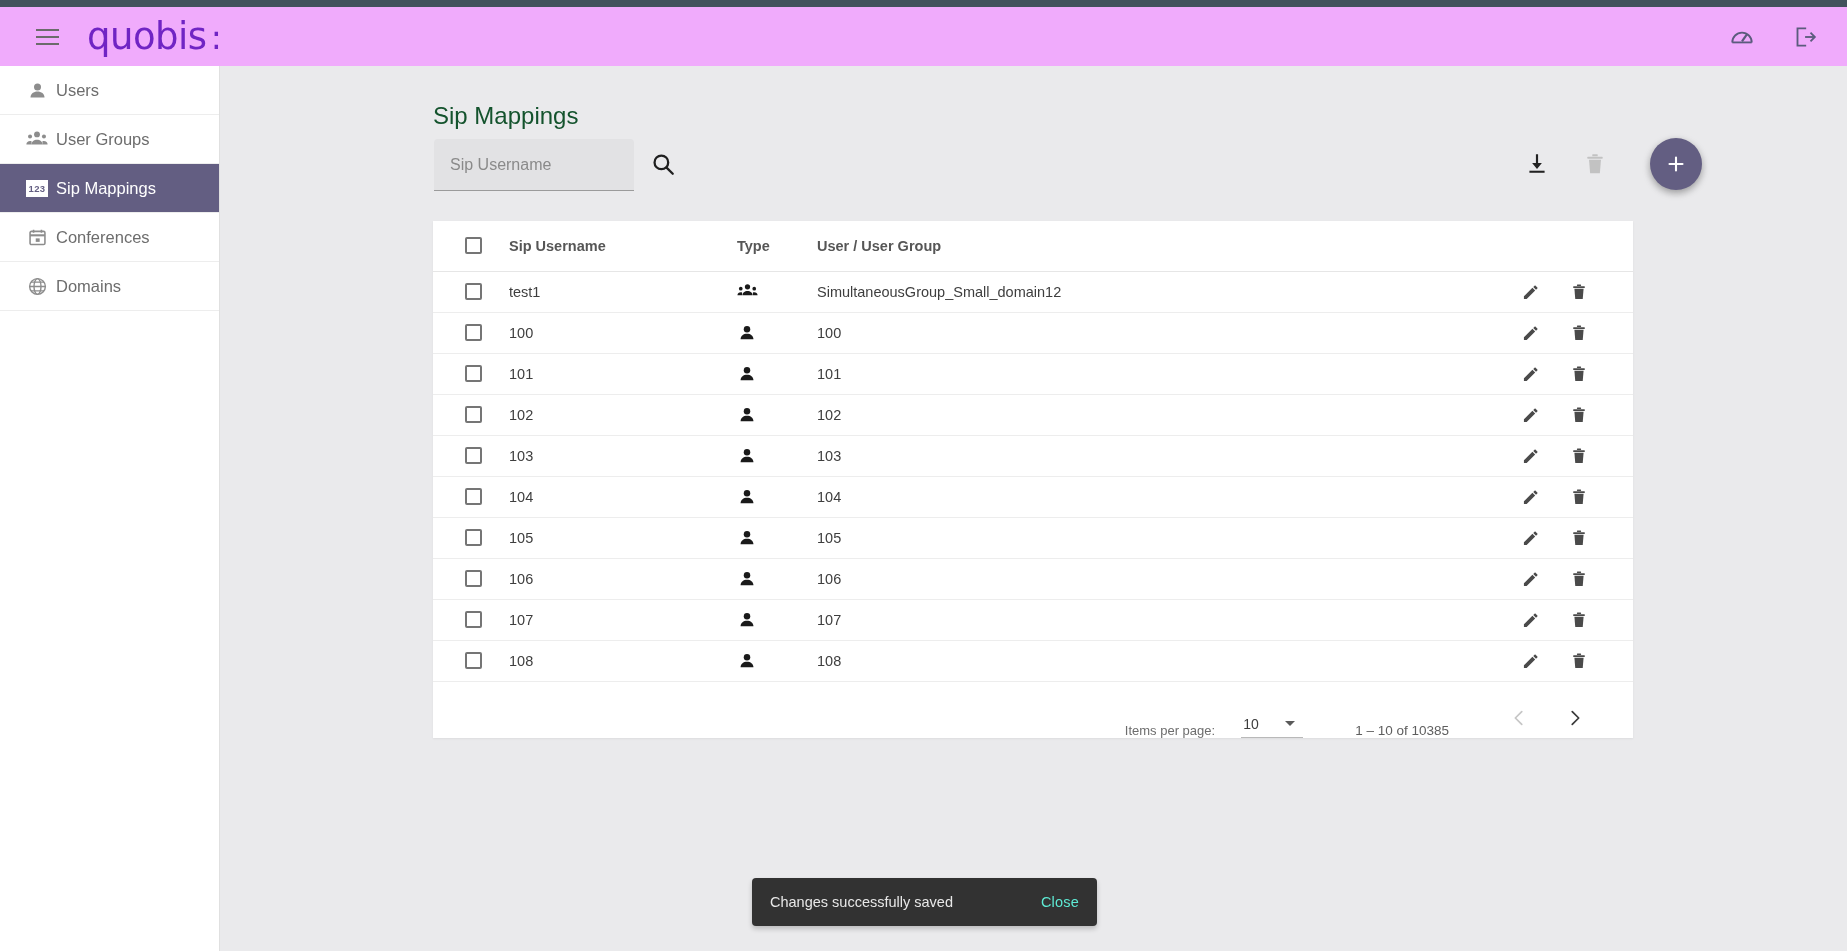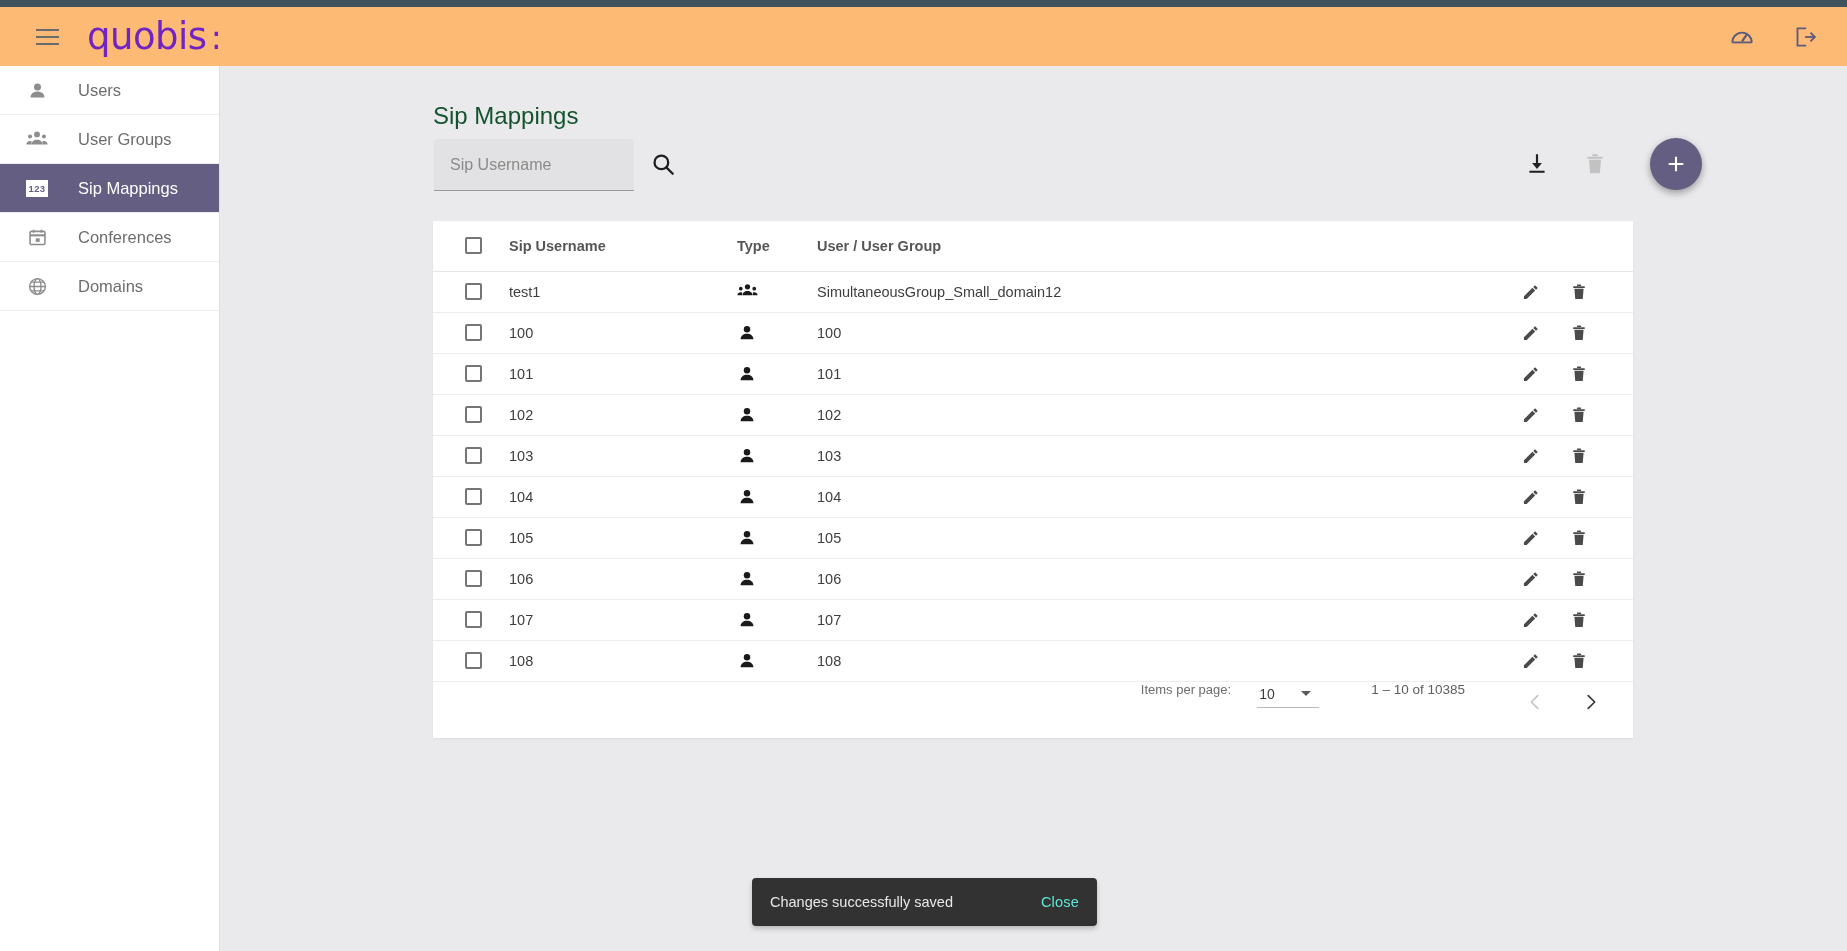--- a/index.html
+++ b/index.html
@@ -13,21 +13,21 @@
 
   
   .slate-strip {
     position: absolute; top: 0; left: 0; width: 1847px; height: 7px;
     background: #42525c;
   }
 
   
   .header {
     position: absolute; top: 7px; left: 0; width: 1847px; height: 59px;
-    background: #fdba74;
+    background: #f0abfc;
     display: flex; align-items: center;
   }
   .menu-btn {
     margin-left: 32px; width: 30px; height: 30px;
     display: flex; flex-direction: column; justify-content: center;
     align-items: center; gap: 5px; cursor: pointer;
   }
   .menu-btn span { display: block; width: 23px; height: 2px; background: #6b6b6b; }
   .brand {
     margin-left: 25px;
@@ -42,21 +42,21 @@
   .hicon { width: 26px; height: 26px; cursor: pointer; color: #5b5b7d; }
 
   
   .sidebar {
     position: absolute; top: 66px; left: 0; width: 220px; height: 885px;
     background: #ffffff;
     border-right: 1px solid #e0e0e0;
   }
   .nav-item {
     height: 49px; display: flex; align-items: center;
-    padding-left: 26px; gap: 30px;
+    padding-left: 26px; gap: 8px;
     border-bottom: 1px solid #ededed;
     cursor: pointer; color: #6d6d6d; font-size: 16.5px;
   }
   .nav-item.active { background: #635e82; color: #ffffff; }
   .nav-icon { width: 22px; height: 22px; flex: 0 0 22px; display: flex; align-items: center; justify-content: center; }
   .nav-icon svg { display: block; }
   .badge123 {
     width: 22px; height: 17px; background: #ffffff; border-radius: 0;
     color: #635e82; font-size: 9.5px; font-weight: 700;
     display: flex; align-items: center; justify-content: center;
@@ -134,22 +134,22 @@
   .chk {
     width: 17px; height: 17px; border: 2px solid #757575;
     border-radius: 2px; background: #fff; cursor: pointer; display: block;
   }
   .type-icon { display: flex; align-items: center; color: #1a1a1a; }
   .row-actions { display: flex; align-items: center; gap: 28px; justify-content: flex-end; padding-right: 44px; }
   .row-actions span { cursor: pointer; color: #4a4a4a; display: flex; }
 
   
   .paginator {
-    height: 56px; display: flex; align-items: flex-start;
-    justify-content: flex-end; padding-right: 22px; gap: 16px;
+    height: 56px; display: flex; align-items: flex-end;
+    justify-content: flex-end; padding-right: 38px; gap: 16px;
     font-size: 13px; color: #6d6d6d;
   }
   .ipp-label { margin-right: 10px; }
   .ipp-select {
     display: flex; align-items: center; gap: 26px;
     border-bottom: 1px solid #b9b9b9;
     padding: 4px 2px 5px 2px; min-width: 62px; cursor: pointer;
     color: #3d3d3d; font-size: 14px;
   }
   .caret { width: 0; height: 0; border-left: 5px solid transparent;

